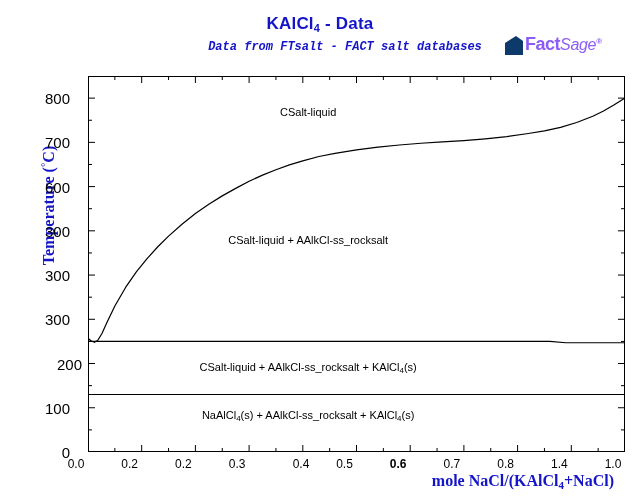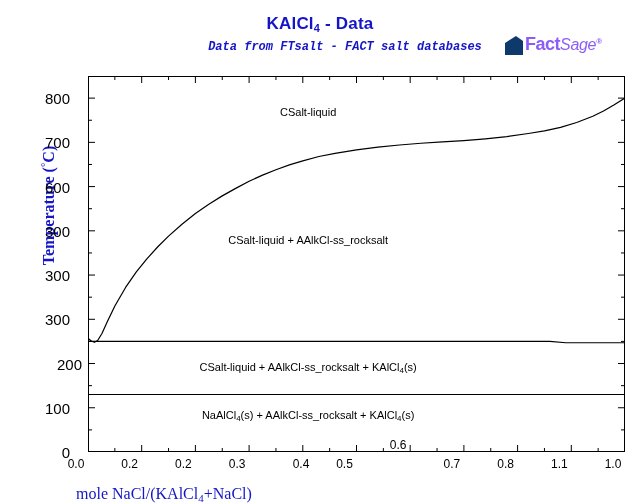--- a/index.html
+++ b/index.html
@@ -36,23 +36,23 @@
 
   
   .ytitle{
     position:absolute;left:-82px;top:196px;width:260px;text-align:center;
     transform:rotate(-90deg);transform-origin:center center;
     font-family:"Liberation Serif", serif;
     font-size:16px;font-weight:bold;color:#1414c8;white-space:nowrap;
   }
   .ytitle .deg{font-size:11px;vertical-align:5px;}
   .xtitle{
-    position:absolute;left:76px;top:472px;width:538px;text-align:left;
+    position:absolute;left:76px;top:472px;width:538px;text-align:right;
     font-family:"Liberation Serif", serif;
-    font-size:16px;font-weight:normal;color:#1414c8;white-space:nowrap;margin-top:13px;
+    font-size:16px;font-weight:bold;color:#1414c8;white-space:nowrap;
   }
   .xtitle sub{font-size:11px;vertical-align:-3px;}
 
   
   .plot{position:absolute;left:88px;top:76px;width:537px;height:376px;}
   .frame{
     position:absolute;left:0;top:0;width:537px;height:376px;
     border:1px solid #000;box-sizing:border-box;
   }
   svg.curves{position:absolute;left:0;top:0;width:537px;height:376px;}
@@ -110,24 +110,24 @@
       <div class="ylab" style="left: 10px; top: 134.353px;">700</div>
       <div class="ylab" style="left: 10px; top: 90.1176px;">800</div>
     </div>
   <div id="xlabels">
       <div class="xlab" style="left: 56px; top: 457px;">0.0</div>
       <div class="xlab" style="left: 109.7px; top: 457px;">0.2</div>
       <div class="xlab" style="left: 163.4px; top: 457px;">0.2</div>
       <div class="xlab" style="left: 217.1px; top: 457px;">0.3</div>
       <div class="xlab" style="left: 281px; top: 457px;">0.4</div>
       <div class="xlab" style="left: 324.5px; top: 457px;">0.5</div>
-      <div class="xlab" style="left: 378.2px; top: 438px;">0.6</div>
+      <div class="xlab" style="left: 378.2px; top: 457px; font-weight: bold;">0.6</div>
       <div class="xlab" style="left: 431.9px; top: 457px;">0.7</div>
       <div class="xlab" style="left: 485.6px; top: 457px;">0.8</div>
-      <div class="xlab" style="left: 539.3px; top: 457px;">1.1</div>
+      <div class="xlab" style="left: 539.3px; top: 457px;">1.4</div>
       <div class="xlab" style="left: 593px; top: 457px;">1.0</div>
     </div>
 
   <div class="plot">
     <div class="frame"></div>
     <svg class="curves" id="curves" viewBox="0 0 537 376" preserveAspectRatio="none">
         <line x1="0" y1="376" x2="0" y2="369" stroke="#000000" stroke-width="1"></line>
         <line x1="0" y1="0" x2="0" y2="7" stroke="#000000" stroke-width="1"></line>
         <line x1="53.7" y1="376" x2="53.7" y2="369" stroke="#000000" stroke-width="1"></line>
         <line x1="53.7" y1="0" x2="53.7" y2="7" stroke="#000000" stroke-width="1"></line>

